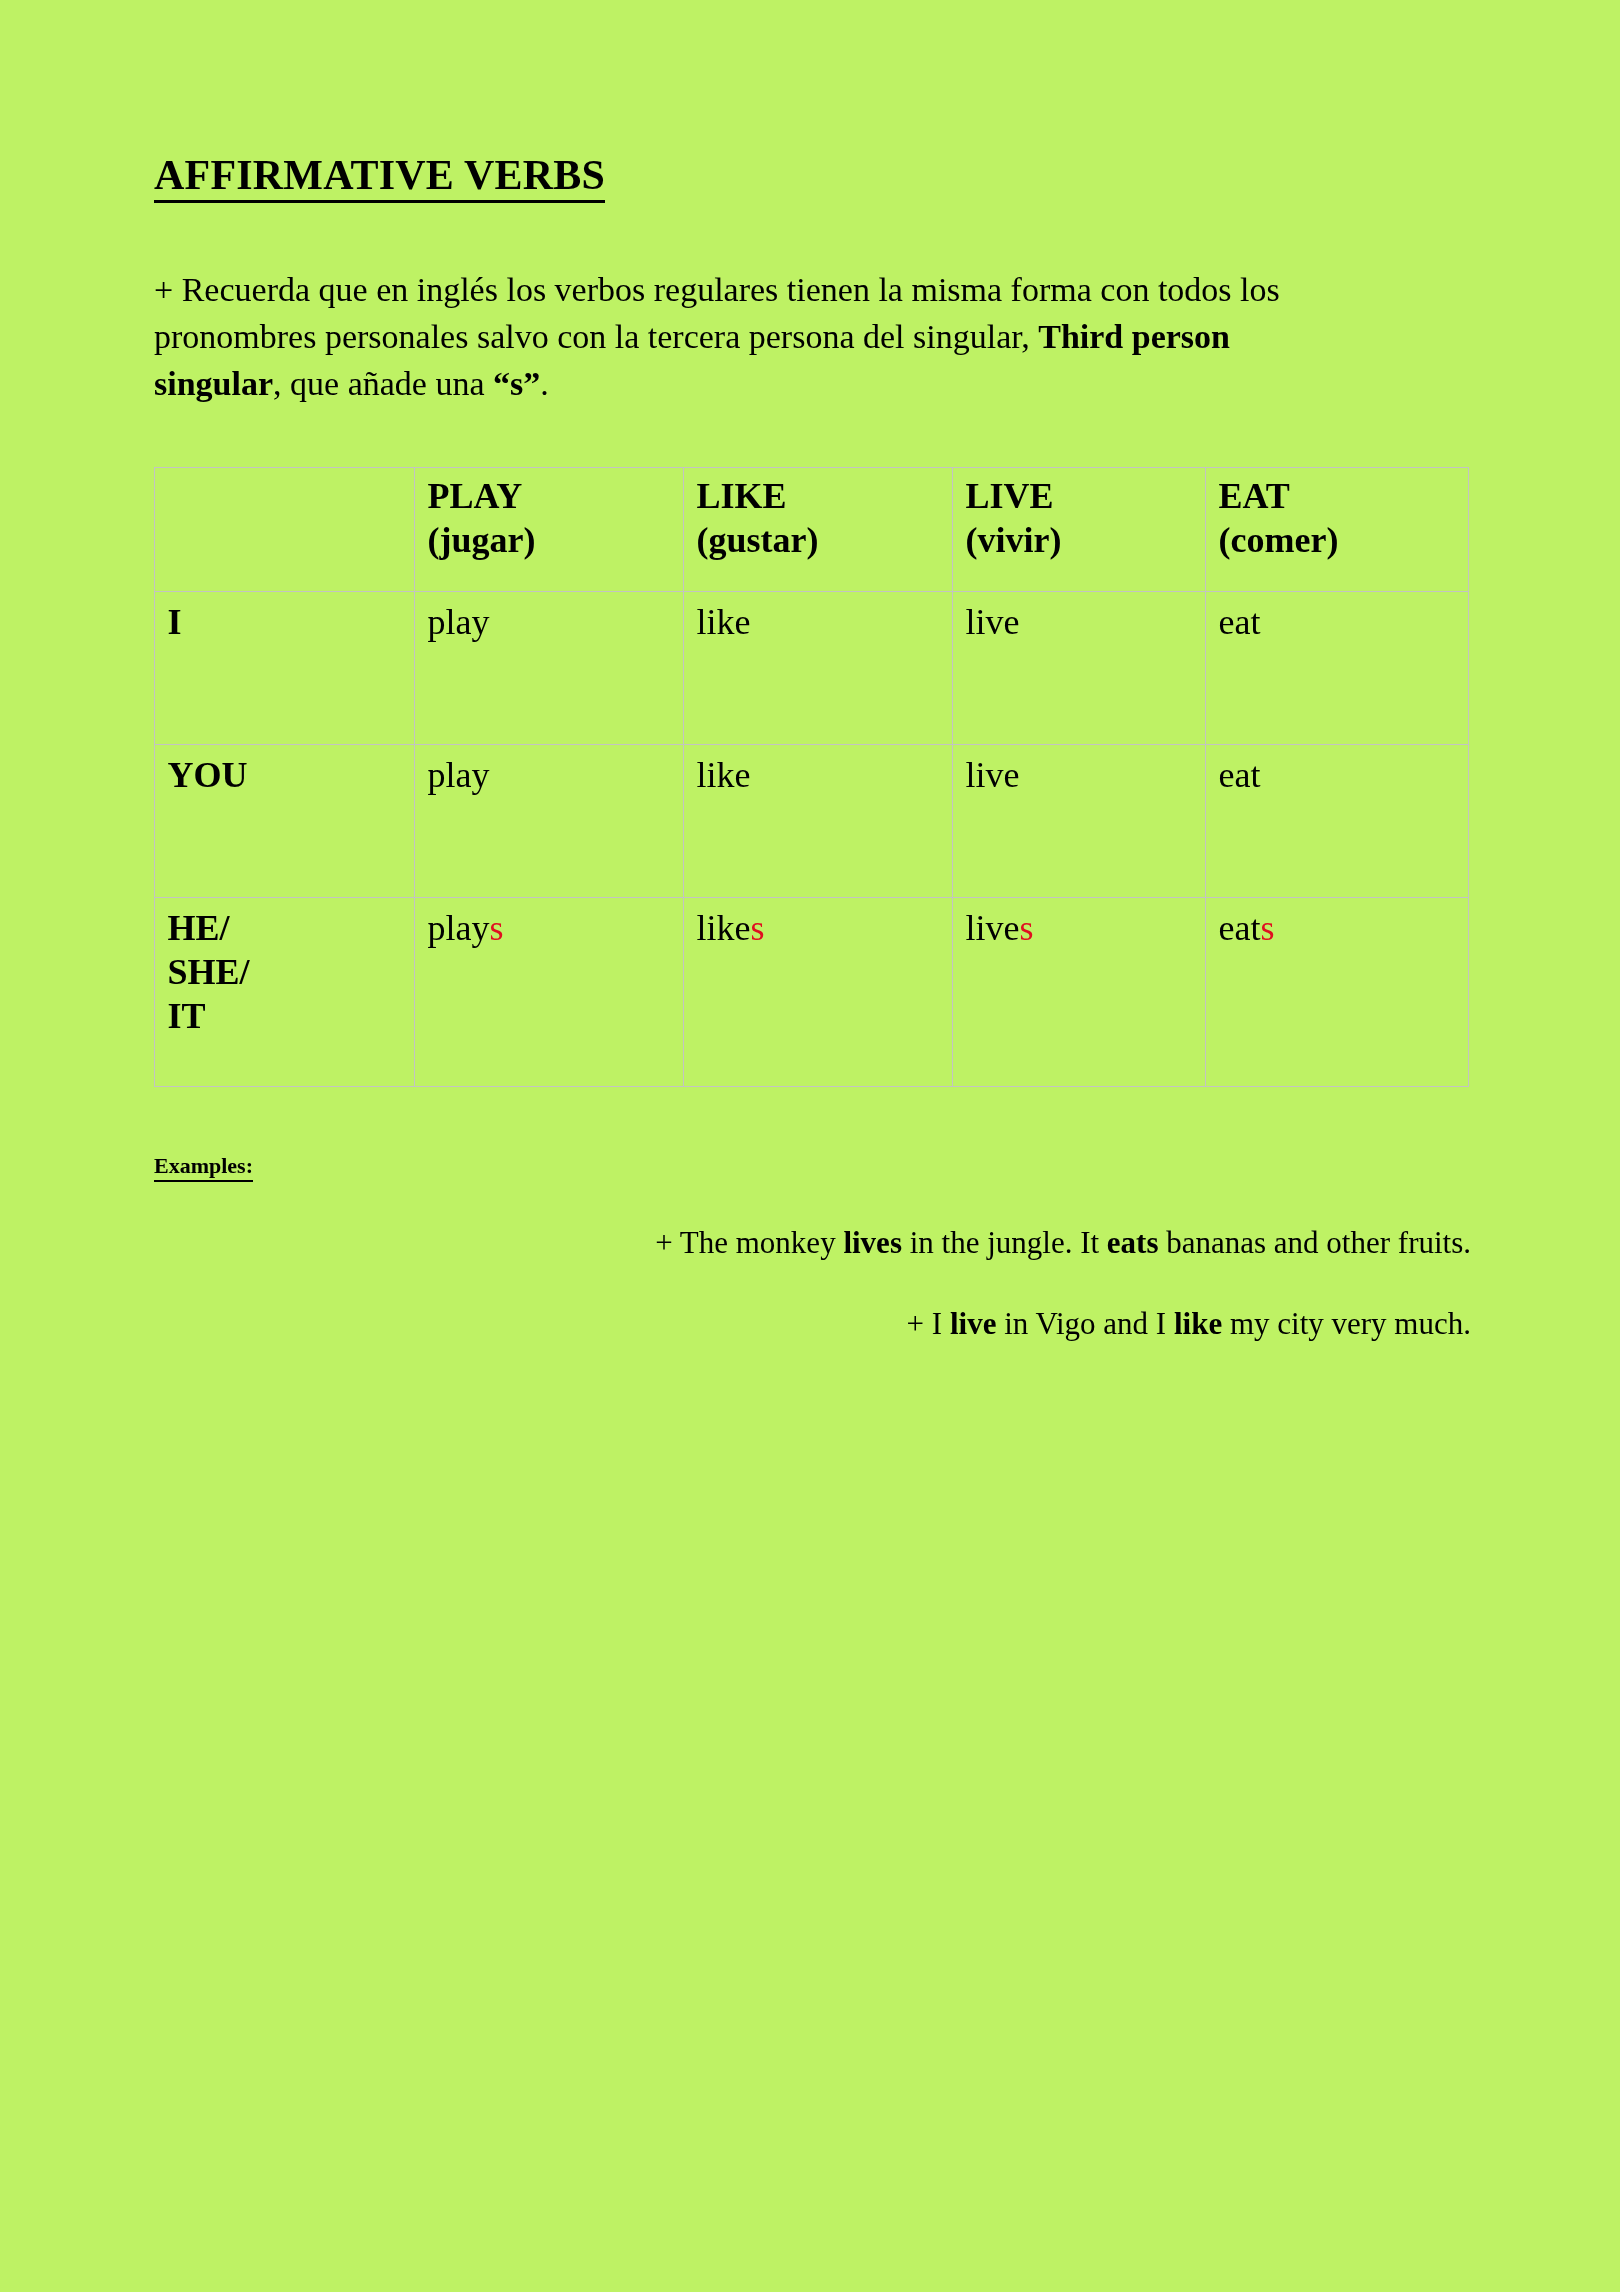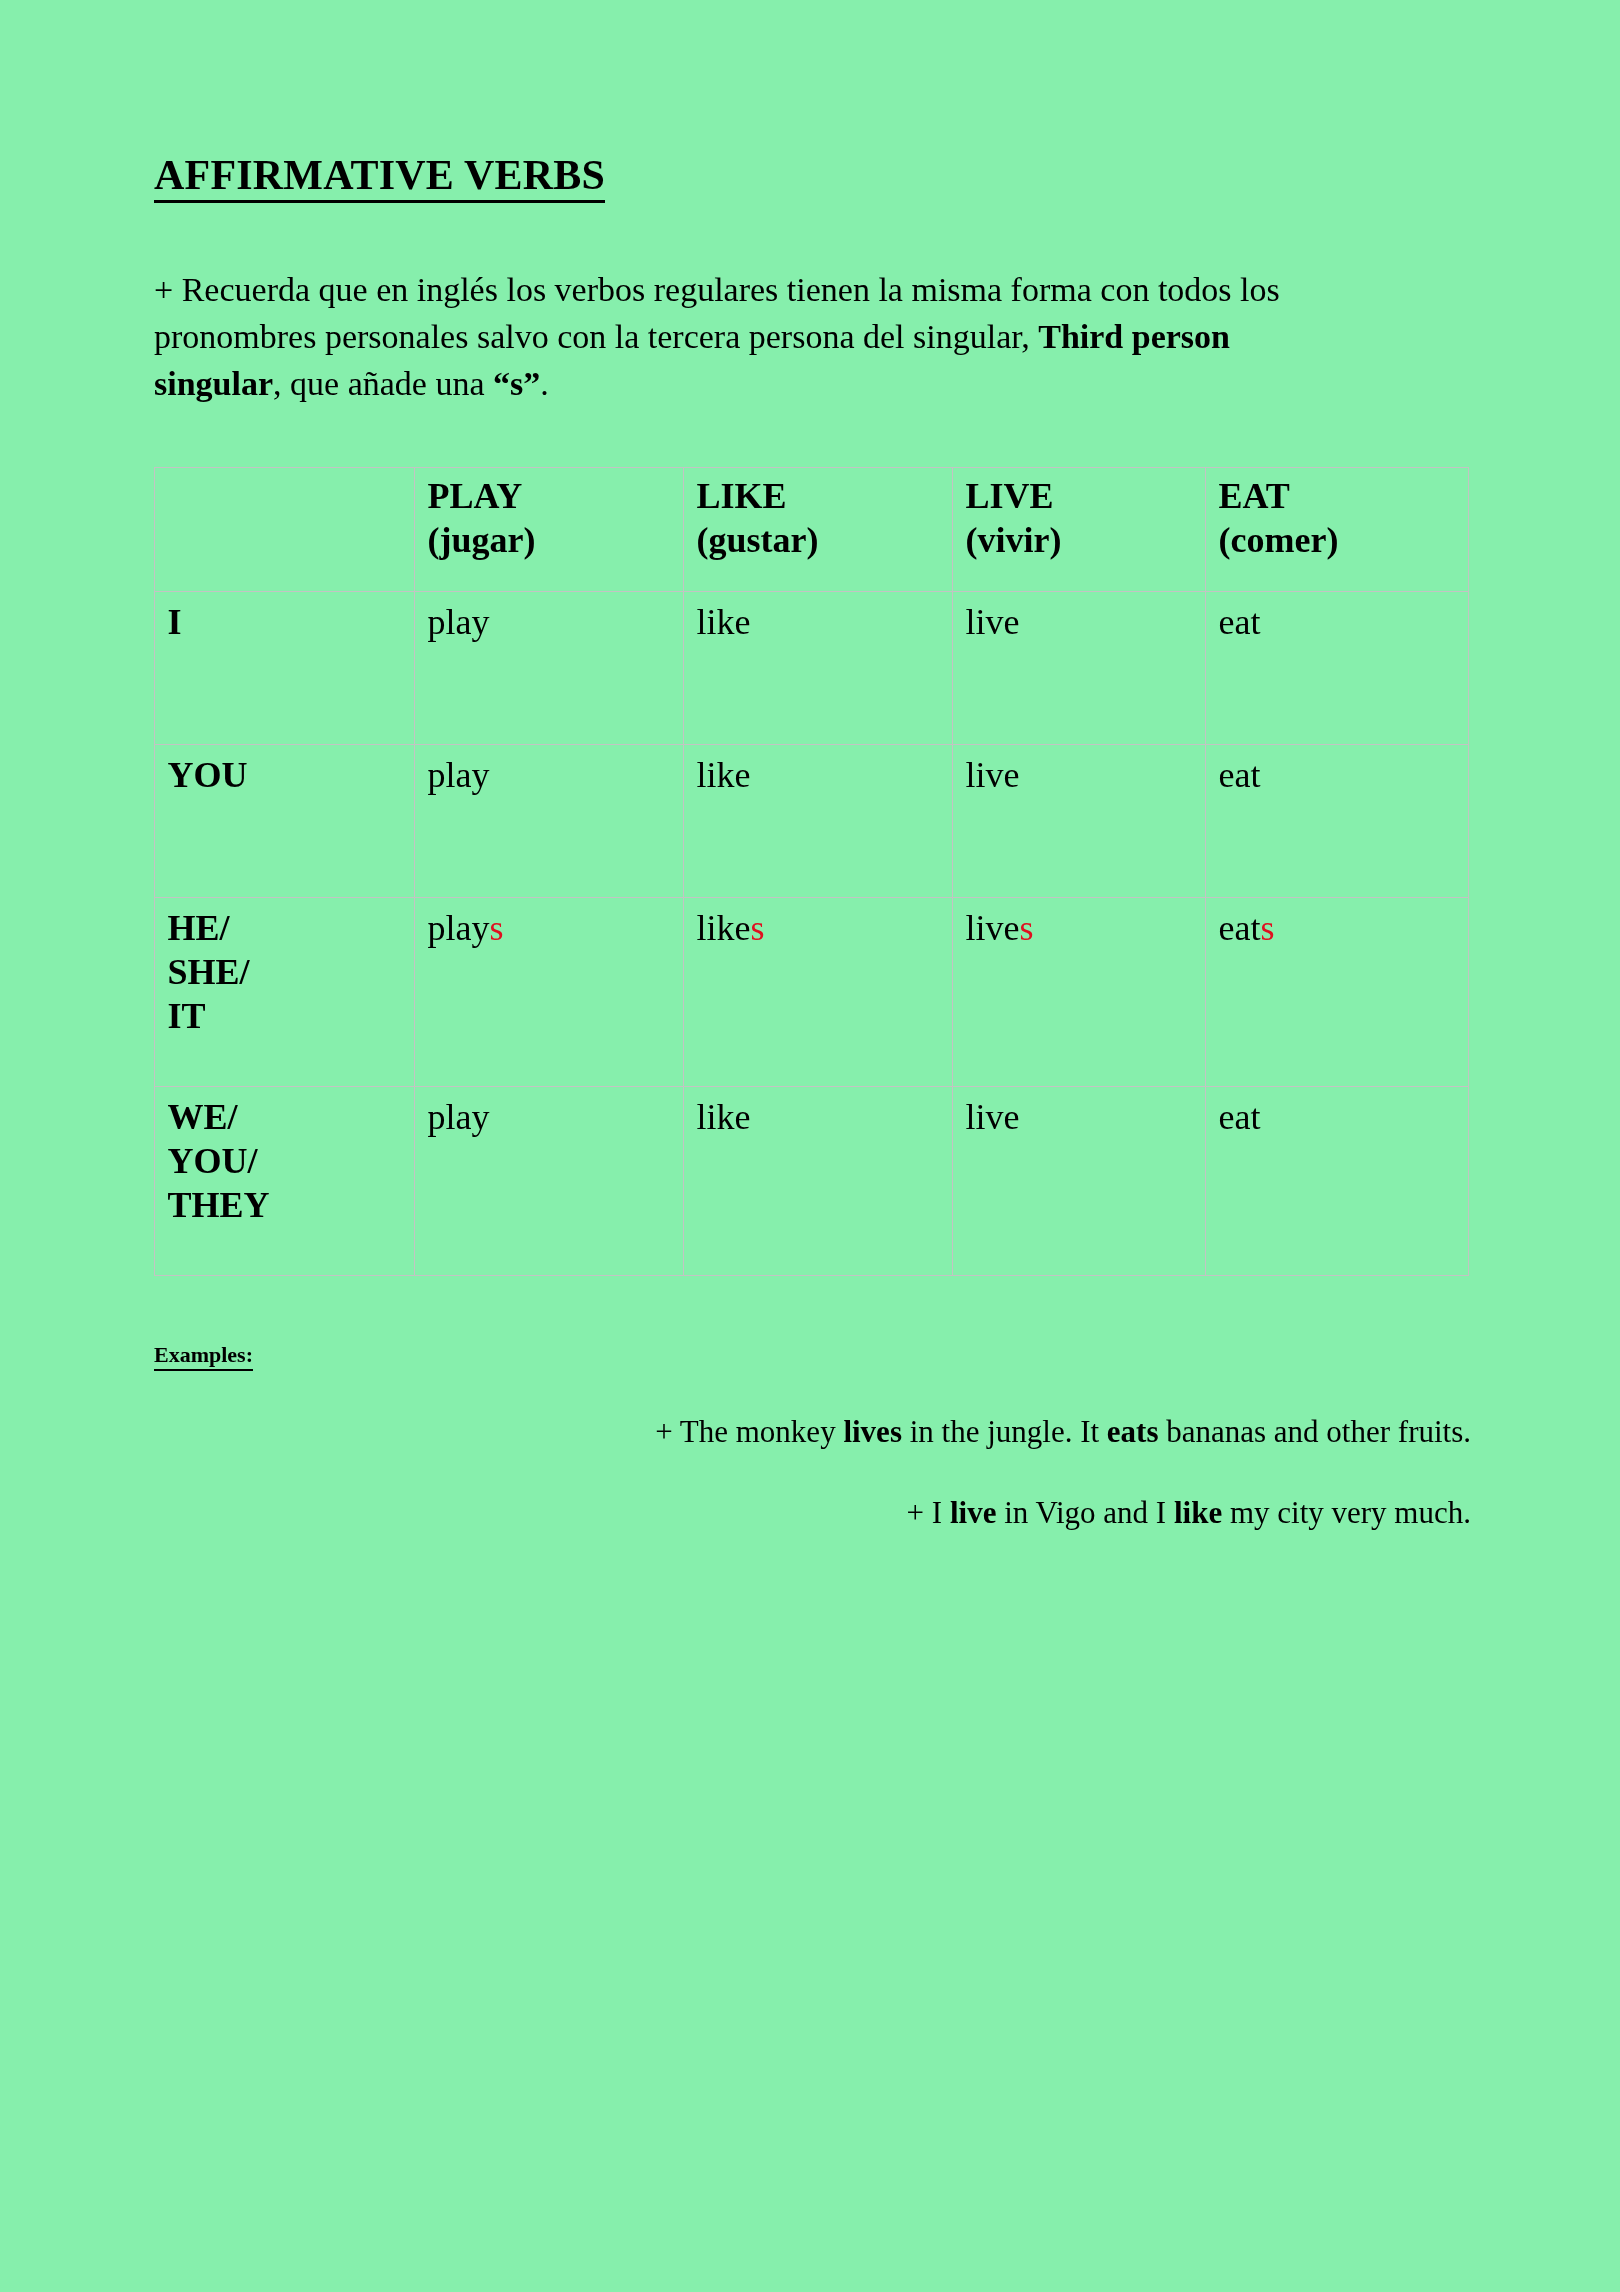--- a/index.html
+++ b/index.html
@@ -11,21 +11,21 @@
     width: 1620px;
     height: 2293px;
     font-family: "Liberation Serif", "DejaVu Serif", serif;
     color: #000000;
     overflow: hidden;
   }
   .page {
     position: relative;
     width: 1620px;
     height: 2293px;
-    background: #86efac;
+    background: #bef264;
     box-sizing: border-box;
     padding: 0;
   }
   .content {
     position: absolute;
     left: 154px;
     top: 152px;
     width: 1317px;
   }
 
@@ -169,31 +169,20 @@
             <span class="nowrap-line">HE/</span>
             <span class="nowrap-line">SHE/</span>
             <span class="nowrap-line">IT</span>
           </td>
           <td><span>play</span><span class="s-red">s</span></td>
           <td><span>like</span><span class="s-red">s</span></td>
           <td><span>live</span><span class="s-red">s</span></td>
           <td><span>eat</span><span class="s-red">s</span></td>
         </tr>
 
-        <tr class="row-tall">
-          <td class="pron-cell">
-            <span class="nowrap-line">WE/</span>
-            <span class="nowrap-line">YOU/</span>
-            <span class="nowrap-line">THEY</span>
-          </td>
-          <td><span>play</span><span class="s-red"></span></td>
-          <td><span>like</span><span class="s-red"></span></td>
-          <td><span>live</span><span class="s-red"></span></td>
-          <td><span>eat</span><span class="s-red"></span></td>
-        </tr>
       </tbody>
     </table>
 
     <div>
       <div class="examples-heading">Examples:</div>
     </div>
 
     <div class="example-line"><span>+ </span><span>The monkey </span><b>lives</b><span> in the jungle. It </span><b>eats</b><span> bananas and other fruits.</span></div>
 
 

